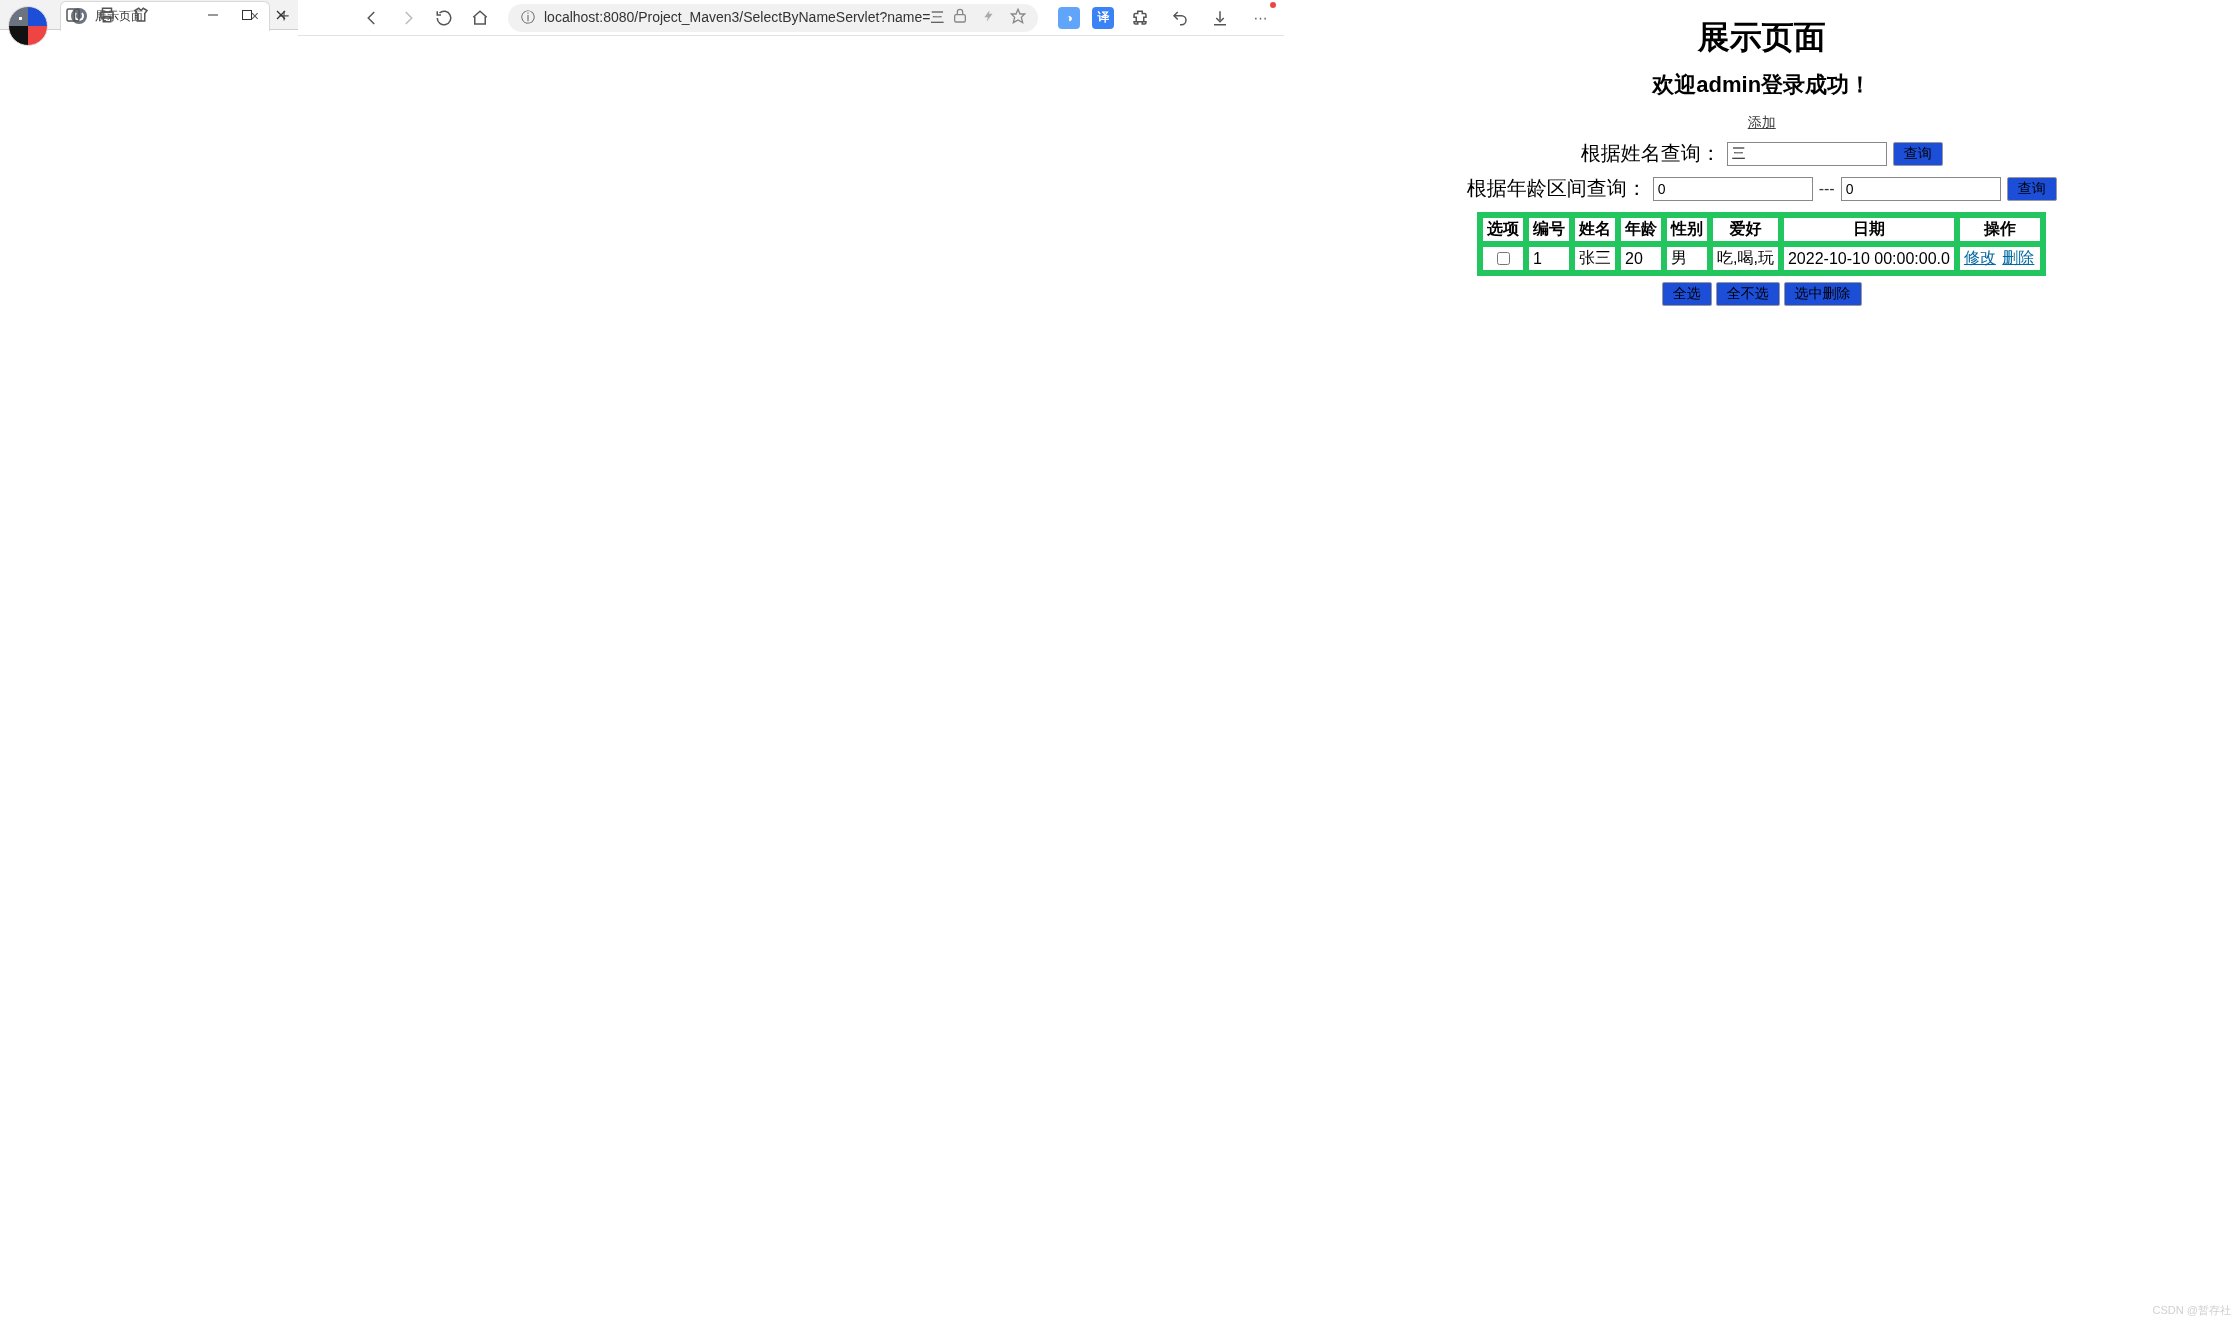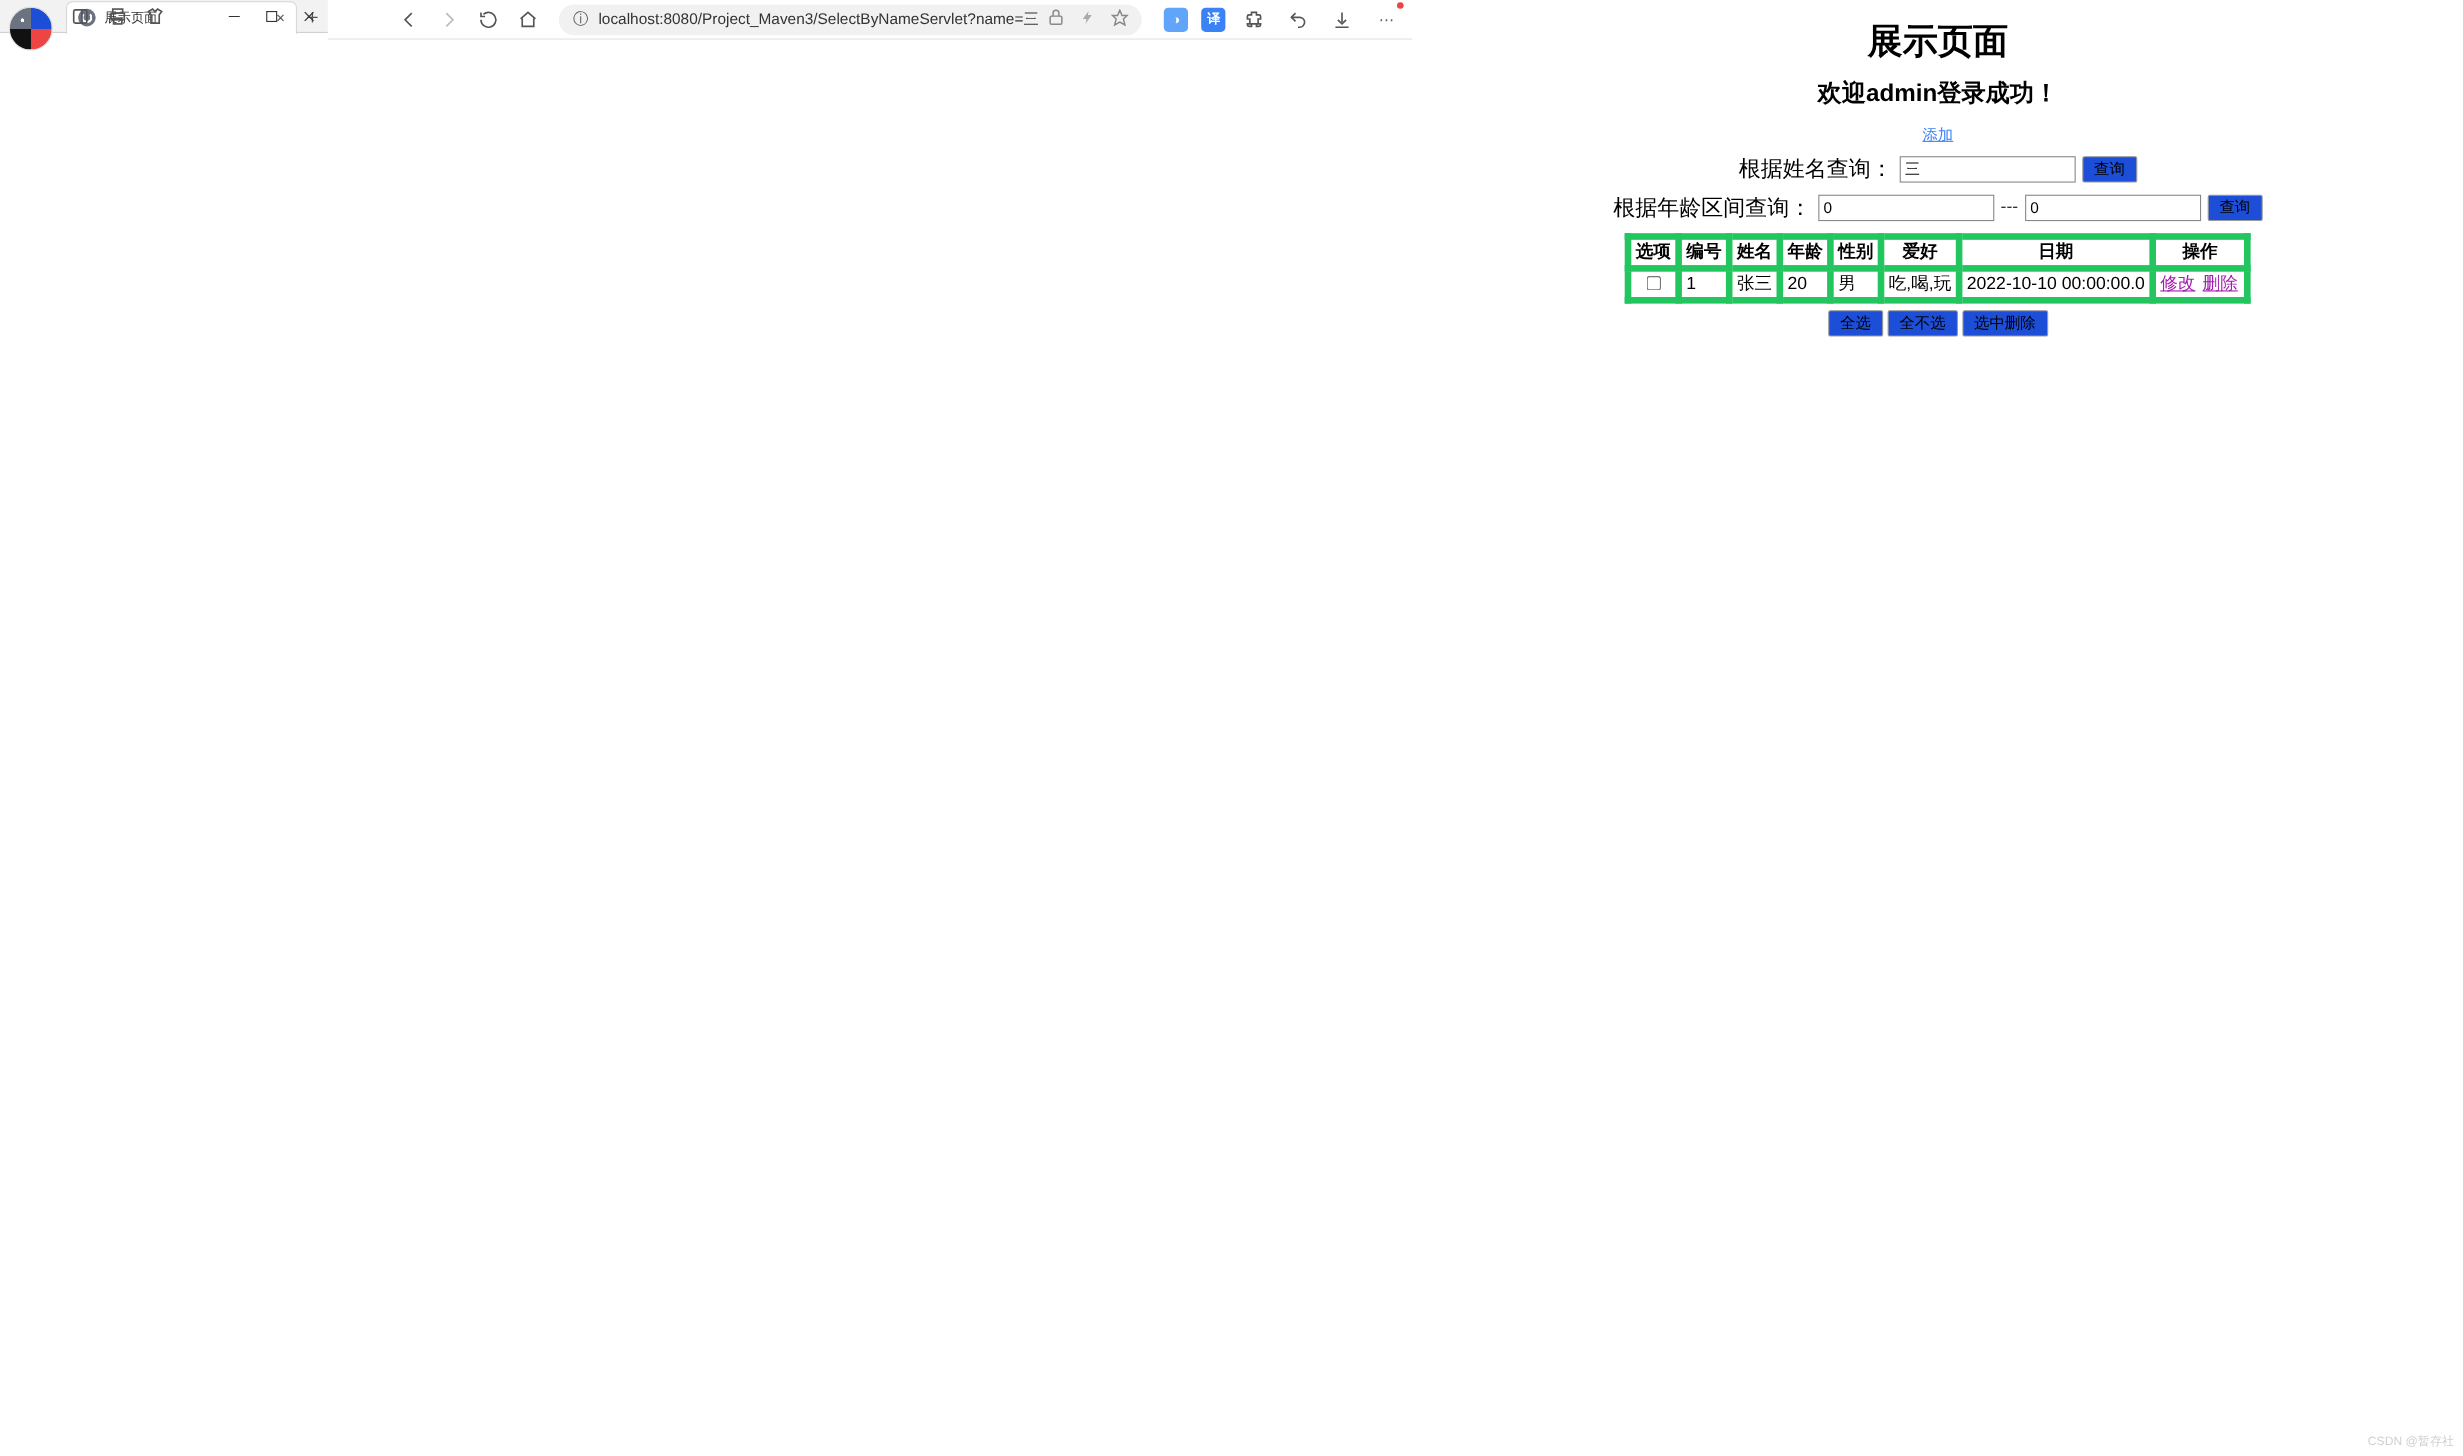--- a/index.html
+++ b/index.html
@@ -49,21 +49,21 @@
   .form-row { display:flex; align-items:center; justify-content:center; gap:6px; margin:8px 0; font-size:16px; }
   .form-row label { font-size:20px; }
   input.txt { height:24px; border:1px solid #888; padding:2px 4px; font-size:14px; }
   input.txt.name { width:160px; }
   input.txt.age { width:160px; }
   button.btn { background:#1d4ed8; border:1px solid #999; border-radius:2px; padding:2px 10px; font-size:14px; cursor:pointer; }
 
   table.data { border-collapse:collapse; margin:10px auto 6px; }
   table.data th, table.data td { border:6px solid #22c55e; padding:1px 4px; font-size:16px; text-align:left; }
   table.data th { font-weight:bold; text-align:center; }
-  .ops a { color:#a21caf; text-decoration:underline; margin-right:2px; }
+  .ops a { color:#0369a1; text-decoration:underline; margin-right:2px; }
 
   .batch-row { text-align:center; margin-top:2px; }
 
   .watermark { position:fixed; right:8px; bottom:6px; font-size:11px; color:#d0d0d0; pointer-events:none; }
 
   .sep { color:#333; }
 </style>
 </head>
 <body>
 
@@ -190,21 +190,21 @@
       </div>
     </div>
   </div>
 
   <div class="viewport">
     <div class="page">
       <h1>展示页面</h1>
       <h2>欢迎admin登录成功！</h2>
 
       <div class="center">
-        <a href="#" class="link" style="color:#3b82f6">添加</a>
+        <a href="#" class="link" style="color:#404040">添加</a>
       </div>
 
       <div class="form-row">
         <label>根据姓名查询：</label>
         <input class="txt name" value="三" style="">
         <button class="btn">查询</button>
       </div>
 
       <div class="form-row">
         <label>根据年龄区间查询：</label>

